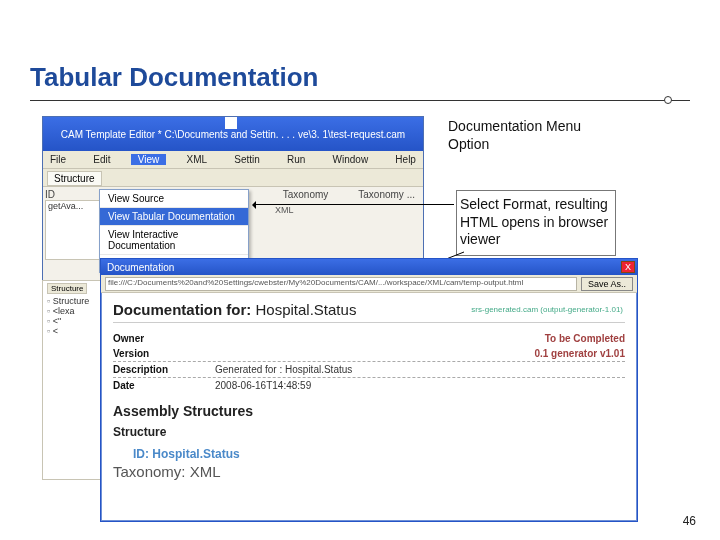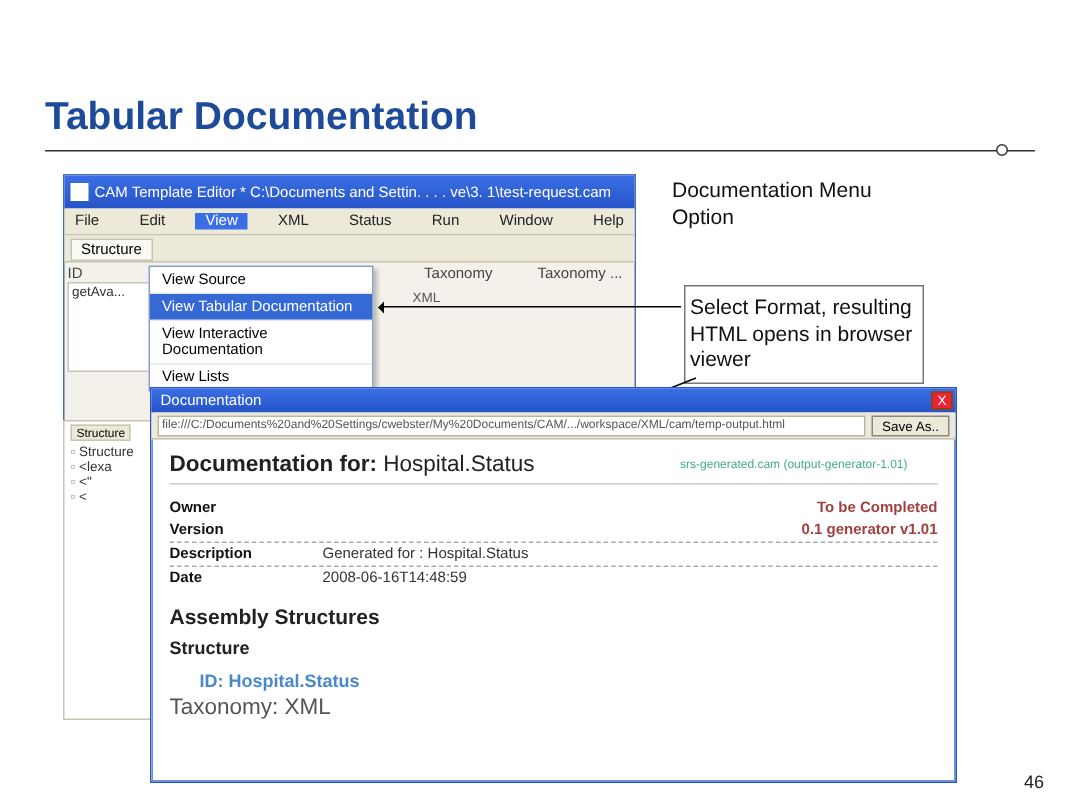--- a/index.html
+++ b/index.html
@@ -4,21 +4,21 @@
 <style>
   * { box-sizing: border-box; margin: 0; padding: 0; font-family: Arial, Helvetica, sans-serif; }
   html, body { width: 720px; height: 540px; background: #fff; overflow: hidden; }
   .slide { position: relative; width: 720px; height: 540px; }
   .title { position: absolute; left: 30px; top: 62px; font-size: 26px; font-weight: bold; color: #1e4a9a; }
   .title-rule { position: absolute; left: 30px; right: 30px; top: 100px; height: 1px; background: #333; }
   .title-dot { position: absolute; right: 48px; top: 96px; width: 8px; height: 8px; border: 1px solid #333; border-radius: 50%; background: #fff; }
 
   
   .editor { position: absolute; left: 42px; top: 116px; width: 382px; height: 170px; border: 1px solid #4d6fb2; background: #f3f1ea; font-size: 10px; }
-  .editor-titlebar { height: 22px; background: linear-gradient(#3b6ee5,#2554c7); color: #fff; display: flex; align-items: center; padding: 0 4px; }
+  .editor-titlebar { height: 34px; background: linear-gradient(#3b6ee5,#2554c7); color: #fff; display: flex; align-items: center; padding: 0 4px; flex-direction: column; }
   .editor-titlebar .app-icon { width: 12px; height: 12px; background: #fff; margin-right: 4px; }
   .editor-menu { height: 18px; background: #ece9d8; border-bottom: 1px solid #c8c4b4; display: flex; align-items: center; justify-content: space-between; }
   .editor-menu span { padding: 0 7px; color: #222; font-size: 10px; }
   .editor-menu span.active { background: #3b6ee5; color: #fff; }
   .sub-tabs { height: 18px; background: #ece9d8; border-bottom: 1px solid #c8c4b4; padding-left: 4px; }
   .sub-tab { display: inline-block; font-size: 10px; padding: 1px 6px; border: 1px solid #c8c4b4; background: #fafaf5; margin-top: 2px; }
   .editor-body { position: relative; }
   .view-dropdown { position: absolute; left: 56px; top: 0; width: 150px; background: #fff; border: 1px solid #86a0c9; box-shadow: 2px 2px 3px rgba(0,0,0,.25); font-size: 10px; }
   .view-dropdown .mi { padding: 3px 8px; border-bottom: 1px solid #e8e8e8; }
   .view-dropdown .mi.last { border-bottom: none; }
@@ -37,21 +37,21 @@
   .docwin { position: absolute; left: 100px; top: 258px; width: 538px; height: 264px; border: 1px solid #2554c7; background: #fff; font-size: 10px; box-shadow: 0 0 0 1px #6f90d6 inset; }
   .doc-titlebar { height: 16px; background: linear-gradient(#3b6ee5,#2554c7); color: #fff; display: flex; align-items: center; justify-content: space-between; padding: 0 2px; }
   .doc-titlebar .t { padding-left: 4px; font-size: 10px; }
   .doc-titlebar .close { width: 14px; height: 12px; background: #e23; border: 1px solid #841; color: #fff; text-align: center; font-size: 9px; line-height: 10px; }
   .doc-urlbar { height: 18px; background: #ece9d8; border-bottom: 1px solid #c8c4b4; display: flex; align-items: center; padding: 0 4px; gap: 4px; }
   .doc-url { flex: 1; height: 14px; background: #fff; border: 1px solid #b8b4a4; font-size: 8px; padding: 0 2px; color: #555; overflow: hidden; white-space: nowrap; }
   .saveas { height: 14px; background: #ece9d8; border: 1px solid #888; font-size: 9px; padding: 0 6px; }
   .doc-body { padding: 8px 12px; }
   .doc-h1 { font-size: 15px; font-weight: bold; color: #222; margin-bottom: 2px; }
   .doc-h1 .thin { font-weight: normal; }
-  .doc-gen { position: absolute; right: 32px; top: 46px; font-size: 8px; color: #4a8; }
+  .doc-gen { position: absolute; right: 14px; top: 46px; font-size: 8px; color: #4a8; }
   .doc-hr { height: 1px; background: #ccc; margin: 4px 0 8px; }
   .meta-row { display: flex; font-size: 10px; padding: 2px 0; }
   .meta-row .k { width: 102px; font-weight: bold; color: #111; }
   .meta-row .v { color: #333; }
   .meta-row .r { flex: 1; text-align: right; color: #a04040; font-weight: bold; font-size: 10px; }
   .meta-row.dash { border-top: 1px dashed #aaa; border-bottom: 1px dashed #aaa; }
   .doc-h2 { font-size: 14px; font-weight: bold; color: #222; margin-top: 10px; }
   .doc-h3 { font-size: 12px; font-weight: bold; color: #222; margin-top: 6px; }
   .doc-id { font-size: 12px; font-weight: bold; color: #4a89c9; margin-top: 8px; padding-left: 20px; }
   .doc-tax { font-size: 15px; color: #555; margin-top: 2px; }
@@ -76,21 +76,21 @@
   <div class="editor">
     <div class="editor-titlebar">
       <div class="app-icon"></div>
       <span>CAM Template Editor * C:\Documents and Settin. . . . ve\3. 1\test-request.cam</span>
     </div>
     <div class="editor-menu">
       <span>File</span>
       <span>Edit</span>
       <span class="active">View</span>
       <span>XML</span>
-      <span>Status</span>
+      <span>Settin</span>
       <span>Run</span>
       <span>Window</span>
       <span>Help</span>
     </div>
     <div class="sub-tabs">
       <span class="sub-tab">Structure</span>
     </div>
     <div class="editor-body">
       <div class="editor-cols">
         <span style="width:42px">ID</span>

